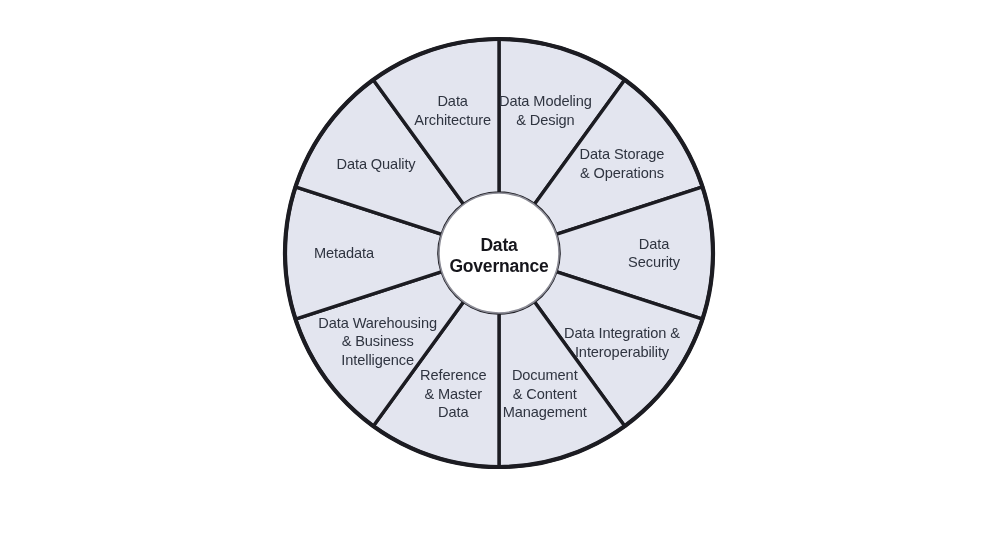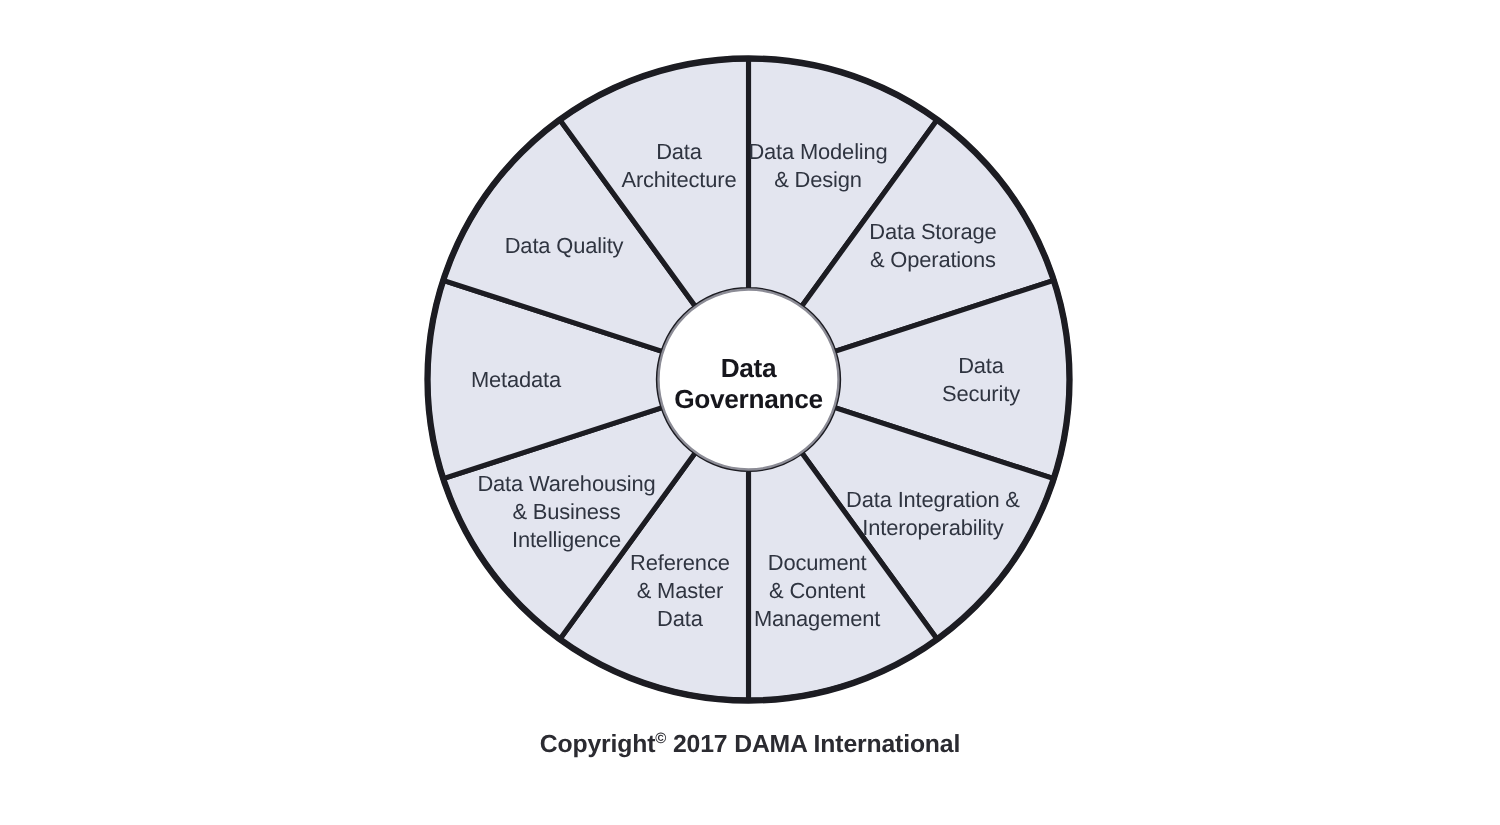--- a/index.html
+++ b/index.html
@@ -75,17 +75,14 @@
         <text class="seg-label" x="621.970583144992" y="338.0933583484559" fill="#2f3440"><tspan x="621.970583144992">Data Integration &amp;</tspan><tspan x="621.970583144992" dy="18.5">Interoperability</tspan></text>
         <text class="seg-label" x="544.7345151674922" y="380.25636441168274" fill="#2f3440"><tspan x="544.7345151674922">Document</tspan><tspan x="544.7345151674922" dy="18.5">&amp; Content</tspan><tspan x="544.7345151674922" dy="18.5">Management</tspan></text>
         <text class="seg-label" x="453.2654848325078" y="380.25636441168274" fill="#2f3440"><tspan x="453.2654848325078">Reference</tspan><tspan x="453.2654848325078" dy="18.5">&amp; Master</tspan><tspan x="453.2654848325078" dy="18.5">Data</tspan></text>
         <text class="seg-label" x="377.6474508437579" y="327.667787843871" fill="#2f3440"><tspan x="377.6474508437579">Data Warehousing</tspan><tspan x="377.6474508437579" dy="18.5">&amp; Business</tspan><tspan x="377.6474508437579" dy="18.5">Intelligence</tspan></text>
         <text class="seg-label" x="344" y="258" fill="#2f3440"><tspan x="344">Metadata</tspan></text>
         <text class="seg-label" x="376.029416855008" y="168.6566416515441" fill="#2f3440"><tspan x="376.029416855008">Data Quality</tspan></text>
         <text class="seg-label" x="452.64745084375784" y="106.09152255572698" fill="#2f3440"><tspan x="452.64745084375784">Data</tspan><tspan x="452.64745084375784" dy="18.5">Architecture</tspan></text>
       </g>
   </svg>
 
-  <div class="copyright">
-    <span>Copyright</span><sup>©</sup><span> 2017 DAMA International</span>
-  </div>
 
 </div>
 
 </body></html>

